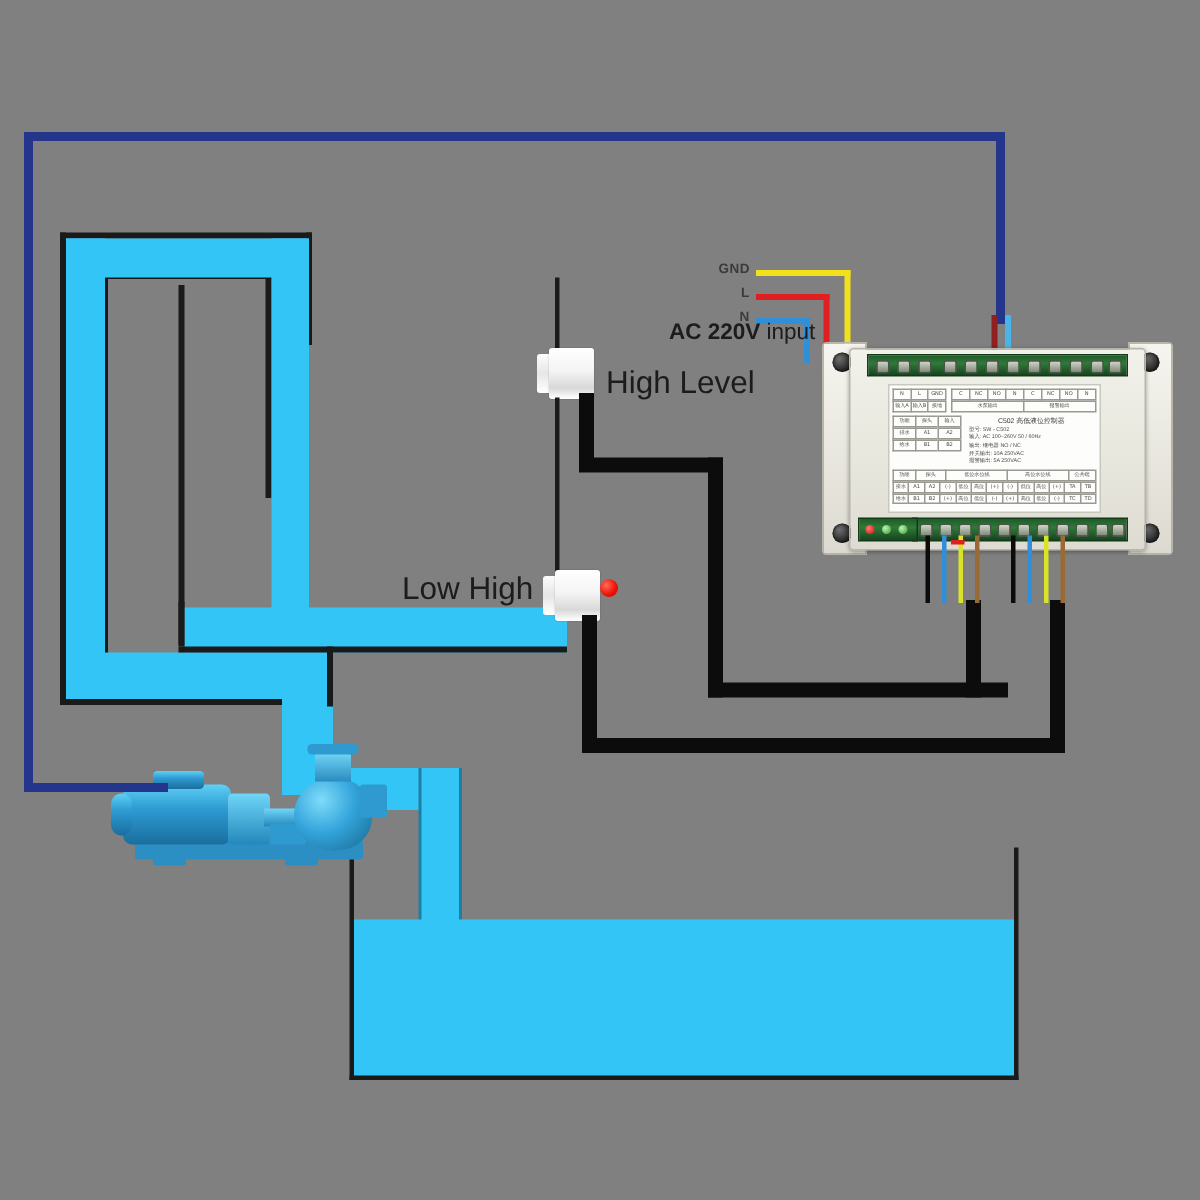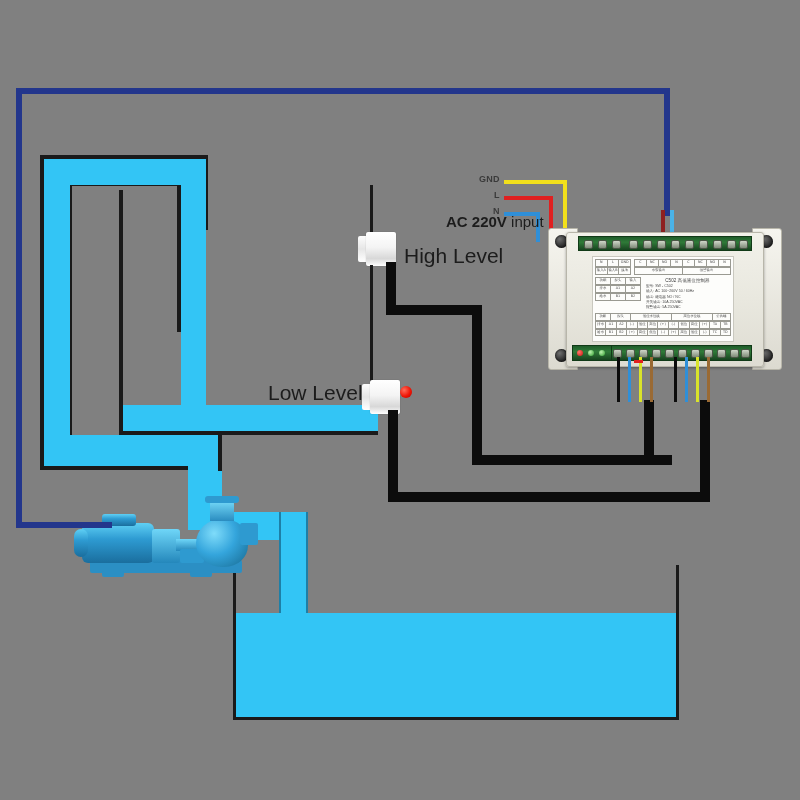--- a/index.html
+++ b/index.html
@@ -226,21 +226,21 @@
     <div class="body"></div>
   </div>
   <div class="lbl lbl-level" style="left:404px;top:245px;">High Level</div>
 
   <div class="abs outline" style="left:370px;top:265px;width:3px;height:118px;"></div>
   <div class="sensor" style="left:362px;top:380px;width:44px;height:34px;">
     <div class="collar"></div>
     <div class="body"></div>
     <div class="led"></div>
   </div>
-  <div class="lbl lbl-level" style="left:268px;top:382px;">Low Level</div>
+  <div class="lbl lbl-level" style="left:268px;top:382px;">Low High</div>
 
   <div class="w blk" style="left:386px;top:262px;width:10px;height:52px;"></div>
   <div class="w blk" style="left:386px;top:305px;width:96px;height:10px;"></div>
   <div class="w blk" style="left:472px;top:305px;width:10px;height:160px;"></div>
   <div class="w blk" style="left:472px;top:455px;width:200px;height:10px;"></div>
   <div class="w blk" style="left:644px;top:400px;width:10px;height:65px;"></div>
 
   <div class="w blk" style="left:388px;top:410px;width:10px;height:82px;"></div>
   <div class="w blk" style="left:388px;top:492px;width:322px;height:10px;"></div>
   <div class="w blk" style="left:700px;top:400px;width:10px;height:100px;"></div>

